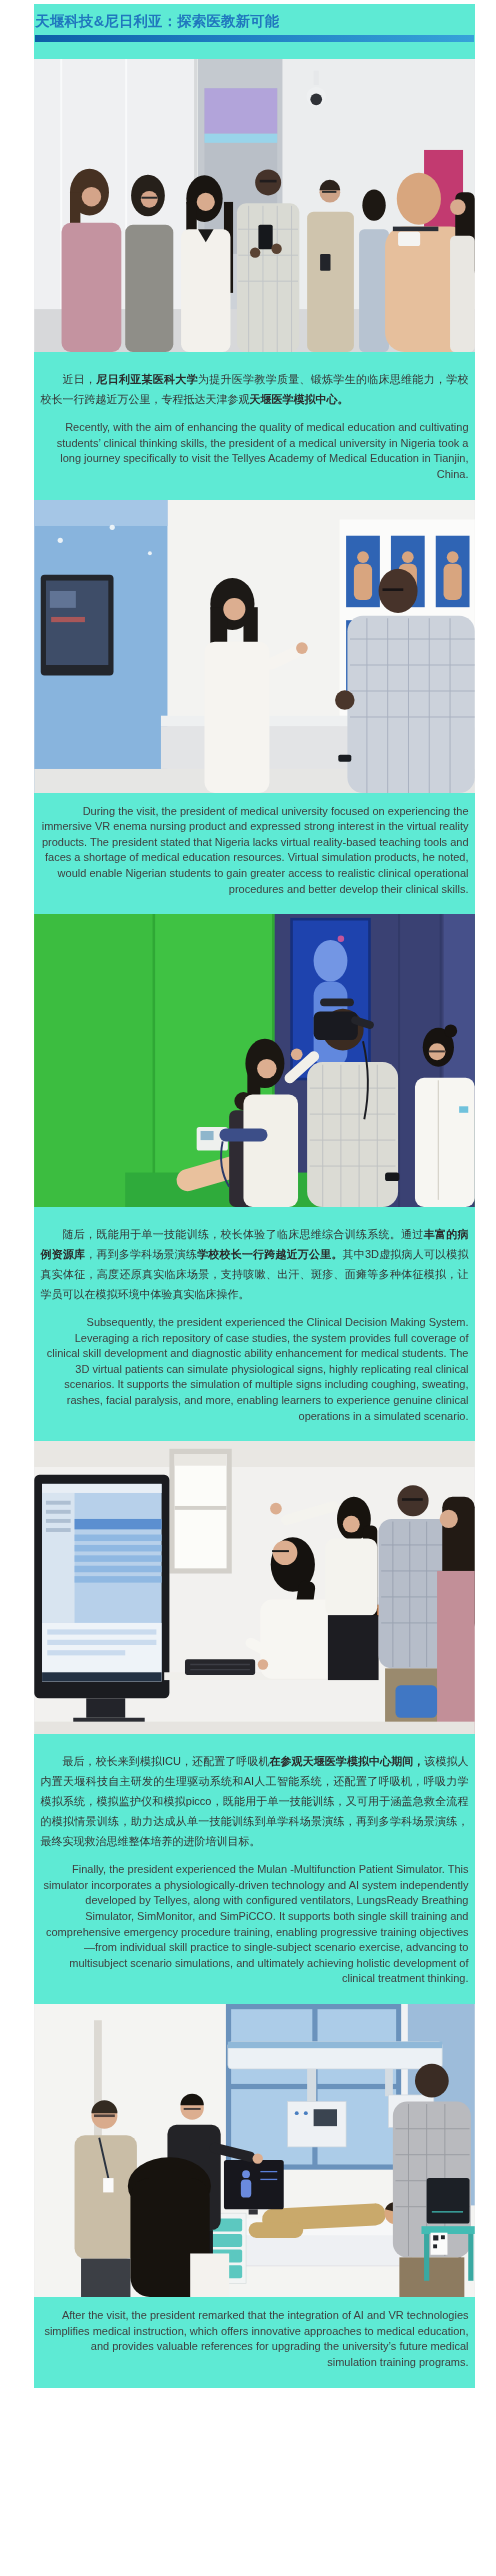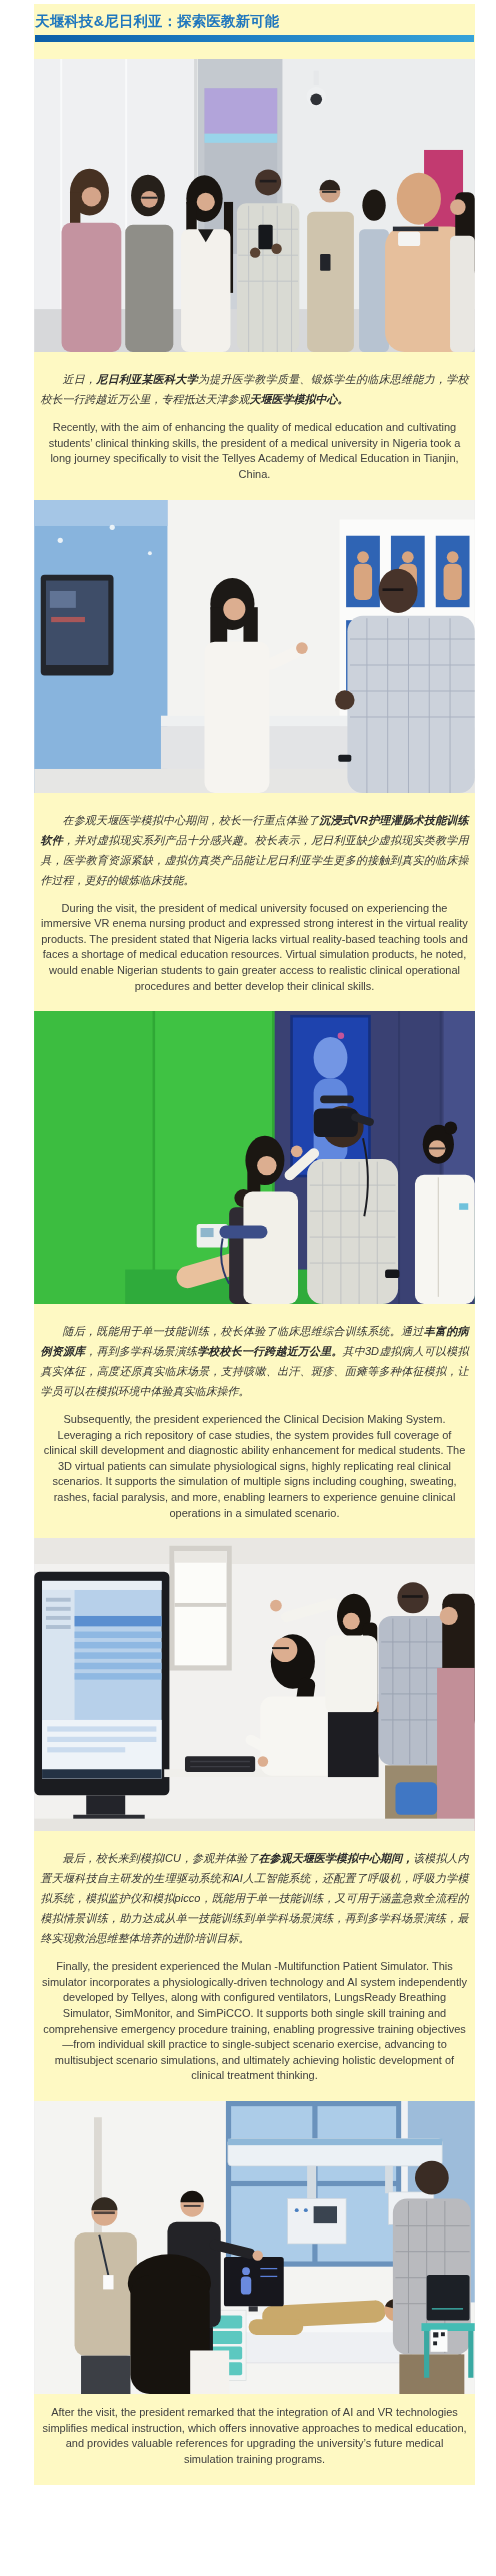--- a/index.html
+++ b/index.html
@@ -5,21 +5,21 @@
   * { margin:0; padding:0; box-sizing:border-box; }
   html,body { background:#ffffff; }
   body {
     width:497px;
     font-family:"Liberation Sans","DejaVu Sans",sans-serif;
     padding-top:3.9px;
   }
   .page {
     width:441px;
     margin-left:34px;
-    background:#fef9c3;
+    background:#5eead4;
     padding-bottom:18px;
   }
   .header { padding:8.5px 1.3px 0 1.3px; }
   .page-title {
     font-size:14.3px;
     font-weight:bold;
     color:#2077be;
     line-height:18px;
     letter-spacing:0.3px;
   }
@@ -36,29 +36,28 @@
     background:#e8e9ea;
   }
   figure.photo svg { display:block; width:441px; height:293px; }
   p.cn {
     margin:17px 6.5px 0 6.5px;
     font-size:11px;
     line-height:20px;
     color:#353535;
     text-align:justify;
     text-indent:2em;
-    font-style:italic;
   }
   p.cn strong { font-weight:bold; color:#2b2b2b; }
   p.en {
     margin:11px 6.5px 0 6.5px;
     font-size:11px;
     line-height:15.6px;
     color:#404040;
-    text-align:center;
+    text-align:right;
   }
 </style>
 </head>
 <body>
 
 <div class="page">
 
   <div class="header">
     <div class="page-title">天堰科技&amp;尼日利亚：探索医教新可能</div>
     <div class="title-bar"></div>
@@ -218,21 +217,20 @@
             <line x1="486" y1="214" x2="678" y2="214"></line>
               <line x1="486" y1="254" x2="678" y2="254"></line>
             <line x1="486" y1="294" x2="678" y2="294"></line>
               <line x1="486" y1="334" x2="678" y2="334"></line>
           </g>
           <circle cx="478" cy="308" r="15" fill="#4a362b"></circle>
           <rect x="468" y="392" width="20" height="11" rx="3" fill="#1a1d22"></rect>
         </g>
       </svg>
     </figure>
-    <p class="cn"><span>在参观天堰医学模拟中心期间，校长一行重点体验了</span><strong>沉浸式VR护理灌肠术技能训练软件</strong><span>，并对虚拟现实系列产品十分感兴趣。校长表示，尼日利亚缺少虚拟现实类教学用具，医学教育资源紧缺，虚拟仿真类产品能让尼日利亚学生更多的接触到真实的临床操作过程，更好的锻炼临床技能。</span></p>
     <p class="en">During the visit, the president of medical university focused on experiencing the immersive VR enema nursing product and expressed strong interest in the virtual reality products. The president stated that Nigeria lacks virtual reality-based teaching tools and faces a shortage of medical education resources. Virtual simulation products, he noted, would enable Nigerian students to gain greater access to realistic clinical operational procedures and better develop their clinical skills.</p>
   </section>
 
   <section>
     <figure class="photo" aria-label="President wearing a VR headset in front of a green screen while a staff member holds the controller and an anatomy screen glows behind">
       <svg viewBox="0 0 678 451" xmlns="http://www.w3.org/2000/svg">
         <rect width="678" height="451" fill="#3fc243"></rect>
         <rect x="0" y="0" width="182" height="451" fill="#3cbd40"></rect>
         <rect x="182" y="0" width="4" height="451" fill="#2fa835"></rect>
         <rect x="366" y="0" width="4" height="451" fill="#2fa835"></rect>
@@ -389,21 +387,21 @@
         </g>
         <g>
           <rect x="628" y="86" width="50" height="210" rx="16" fill="#221a14"></rect>
           <circle cx="638" cy="120" r="14" fill="#d8ab8e"></circle>
           <rect x="620" y="200" width="58" height="251" fill="#c28f98"></rect>
         </g>
         <rect x="556" y="376" width="64" height="50" rx="8" fill="#4077c4"></rect>
         <rect x="0" y="432" width="678" height="19" fill="#e6e4e0"></rect>
       </svg>
     </figure>
-    <p class="cn"><span>最后，校长来到模拟ICU，参观并体验了</span><strong>在参观天堰医学模拟中心期间，</strong><span>该模拟人内置天堰科技自主研发的生理驱动系统和AI人工智能系统，还配置了呼吸机，呼吸力学模拟系统，模拟监护仪和模拟picco，既能用于单一技能训练，又可用于涵盖急救全流程的模拟情景训练，助力达成从单一技能训练到单学科场景演练，再到多学科场景演练，最终实现救治思维整体培养的进阶培训目标。</span></p>
+    <p class="cn"><span>最后，校长来到模拟ICU，还配置了呼吸机</span><strong>在参观天堰医学模拟中心期间，</strong><span>该模拟人内置天堰科技自主研发的生理驱动系统和AI人工智能系统，还配置了呼吸机，呼吸力学模拟系统，模拟监护仪和模拟picco，既能用于单一技能训练，又可用于涵盖急救全流程的模拟情景训练，助力达成从单一技能训练到单学科场景演练，再到多学科场景演练，最终实现救治思维整体培养的进阶培训目标。</span></p>
     <p class="en">Finally, the president experienced the Mulan -Multifunction Patient Simulator. This simulator incorporates a physiologically-driven technology and AI system independently developed by Tellyes, along with configured ventilators, LungsReady Breathing Simulator, SimMonitor, and SimPiCCO. It supports both single skill training and comprehensive emergency procedure training, enabling progressive training objectives—from individual skill practice to single-subject scenario exercise, advancing to multisubject scenario simulations, and ultimately achieving holistic development of clinical treatment thinking.</p>
   </section>
 
   <section>
     <figure class="photo" aria-label="Demonstration of the female patient simulator lying on an ICU bed with ventilator cart, teal drawers and monitors">
       <svg viewBox="0 0 678 451" xmlns="http://www.w3.org/2000/svg">
         <rect width="678" height="451" fill="#f4f4f2"></rect>
         <g>
           <rect x="295" y="0" width="270" height="255" fill="#6a92bc"></rect>
           <rect x="303" y="8" width="125" height="115" fill="#accce8"></rect>

